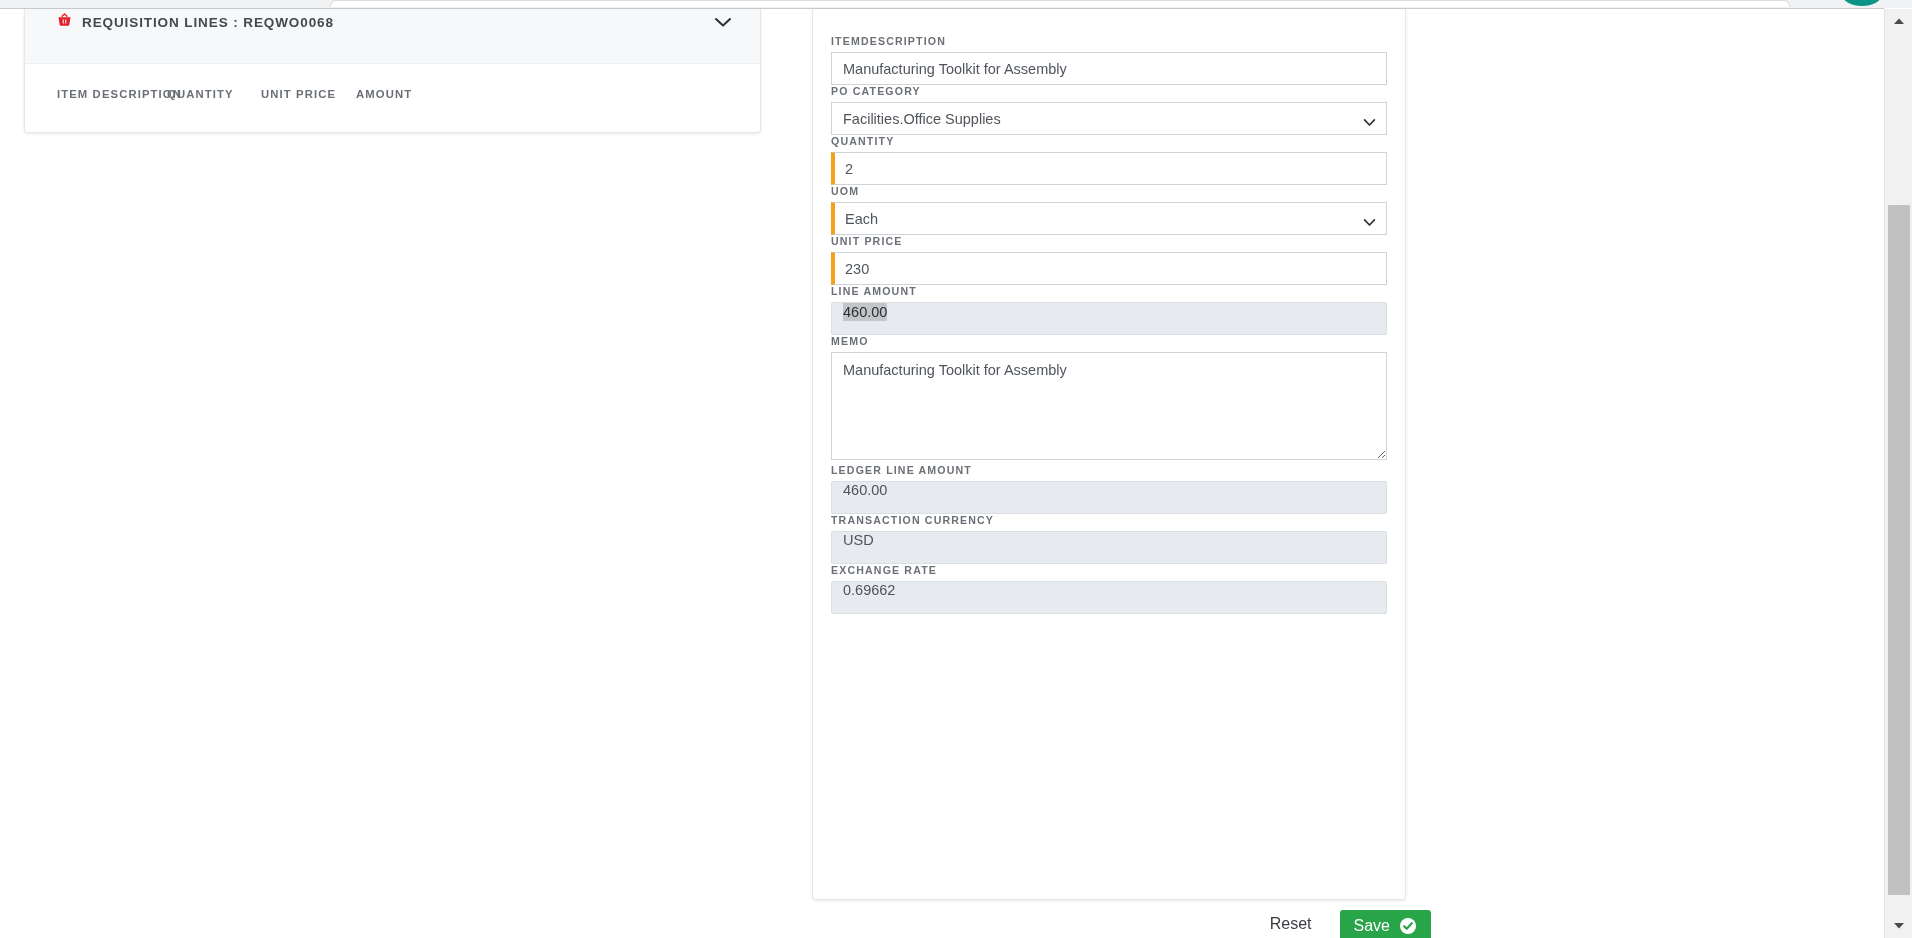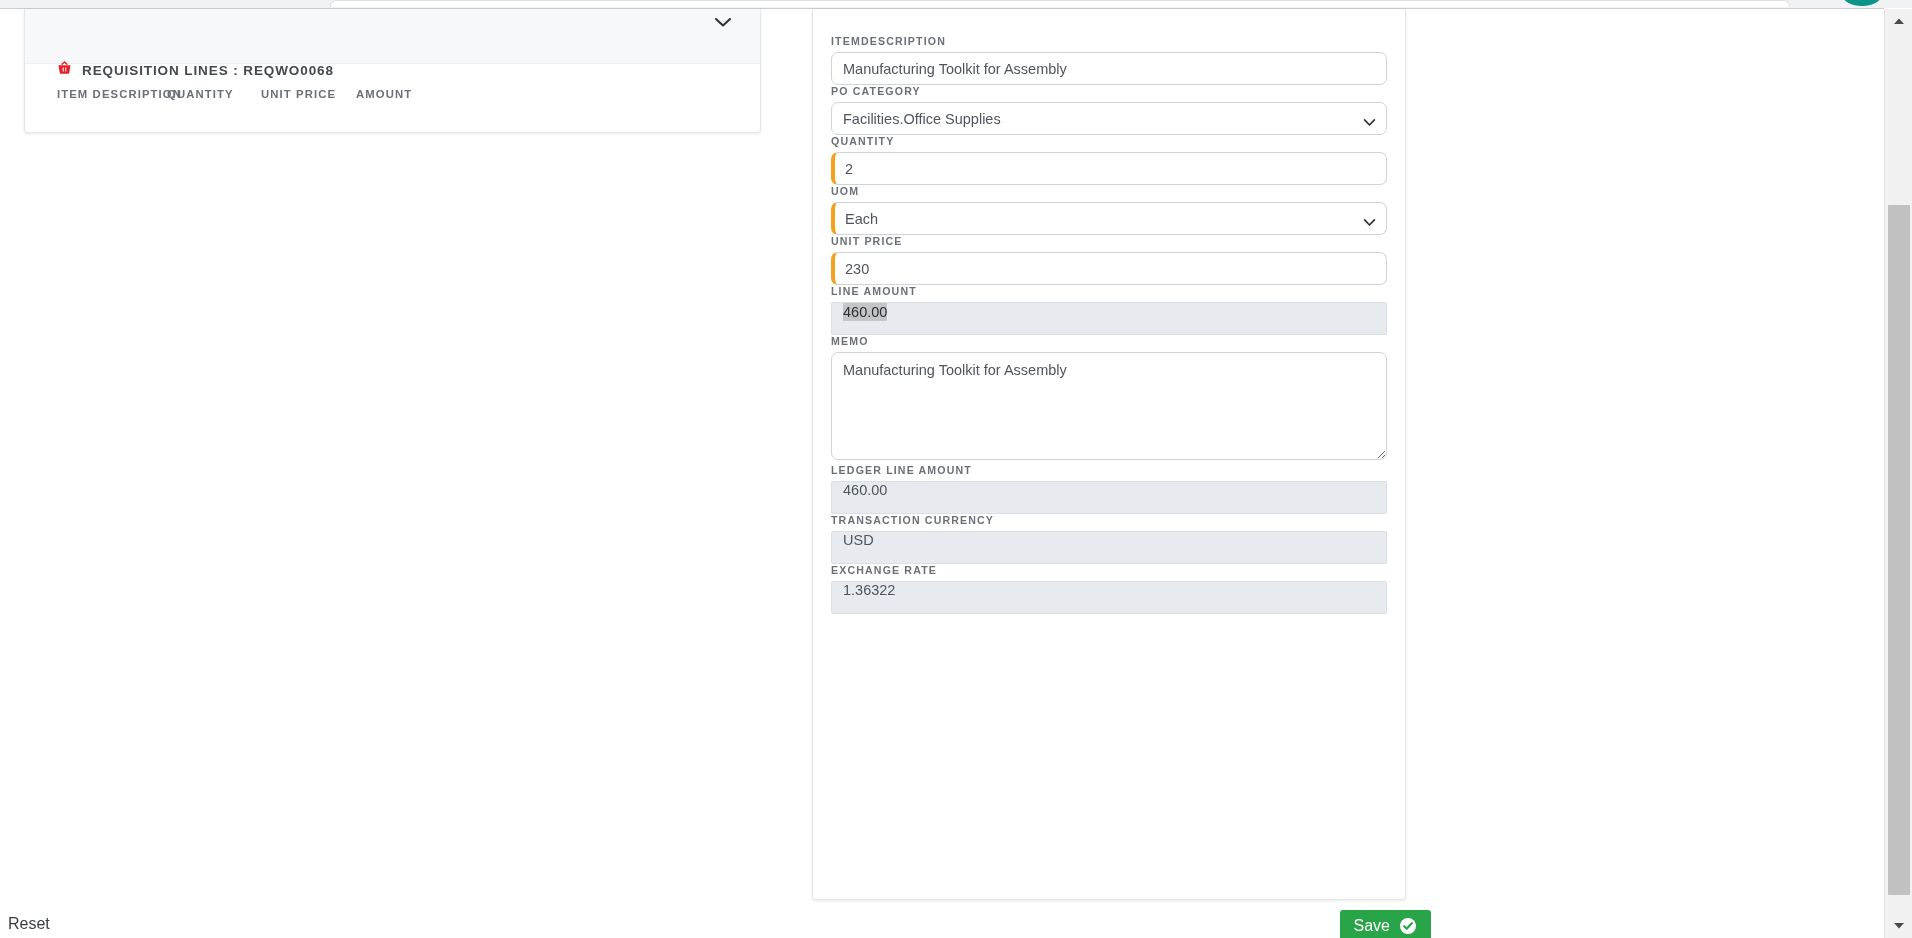--- a/index.html
+++ b/index.html
@@ -52,21 +52,20 @@
   .req-card-head {
     position: relative;
     height: 55px;
     background: #f7f8f9;
     border-bottom: 1px solid #eceef0;
     display: flex; align-items: flex-start;
   }
   .req-card-head-inner {
     display: flex; align-items: center; gap: 10px;
     padding: 4px 0 0 32px;
-    margin-top: 48px;
   }
   .card-title {
     font-size: 13.5px; font-weight: 700; letter-spacing: .9px;
     color: #45484d; white-space: nowrap;
   }
   .chev {
     position: absolute; right: 26px; top: 6px;
     width: 22px; height: 14px; cursor: pointer;
   }
   .chev svg { display: block; }
@@ -110,21 +109,21 @@
   
   .field { }
   .field-label {
     font-size: 10.6px; font-weight: 700; letter-spacing: 1.15px;
     color: #6b6f76; text-transform: uppercase;
     margin-bottom: 5px; display: block;
   }
   .ctl-wrap { position: relative; display: block; }
   .ctl {
     width: 100%; height: 33px;
-    border: 1px solid #ced4da; border-radius: 7px;
+    border: 1px solid #ced4da; border-radius: 0;
     background: #ffffff;
     padding: 0 11px;
     font-family: "Liberation Sans", sans-serif;
     font-size: 14.5px; color: #50555c;
     outline: none;
   }
   .ctl.req { border-left: 4px solid #f5a11b; padding-left: 10px; }
   .ctl.sel { appearance: none; -webkit-appearance: none; cursor: pointer; padding-right: 30px; }
   .sel-arrow {
     position: absolute; right: 11px; top: 11px;
@@ -144,21 +143,21 @@
     background: #e7eaee;
     display: flex; align-items: flex-start;
     padding: 0 11px; font-size: 14.5px; color: #50555c;
   }
 
   
   .footer {
     position: absolute; left: 0; top: 900px;
     width: 1884px; height: 29px;
     background: #ffffff;
-    display: flex; align-items: center; justify-content: space-between;
+    display: flex; align-items: center; justify-content: flex-end;
     padding-right: 453px;
     gap: 20px;
   }
   .btn-reset {
     background: none; border: none;
     font-family: "Liberation Sans", sans-serif;
     font-size: 16px; color: #3a3d42; cursor: pointer;
     padding: 4px 8px;
   }
   .btn-save {
@@ -303,21 +302,21 @@
       <div class="field">
         <label class="field-label">TRANSACTION CURRENCY</label>
         <div class="ro-static">
           <span>USD</span>
         </div>
       </div>
 
       <div class="field">
         <label class="field-label">EXCHANGE RATE</label>
         <div class="ro-static">
-          <span>1.36322</span>
+          <span>0.69662</span>
         </div>
       </div>
 
     </div>
   </section>
 
   <div class="footer">
     <button class="btn-reset">Reset</button>
     <button class="btn-save">
       <span>Save</span>

